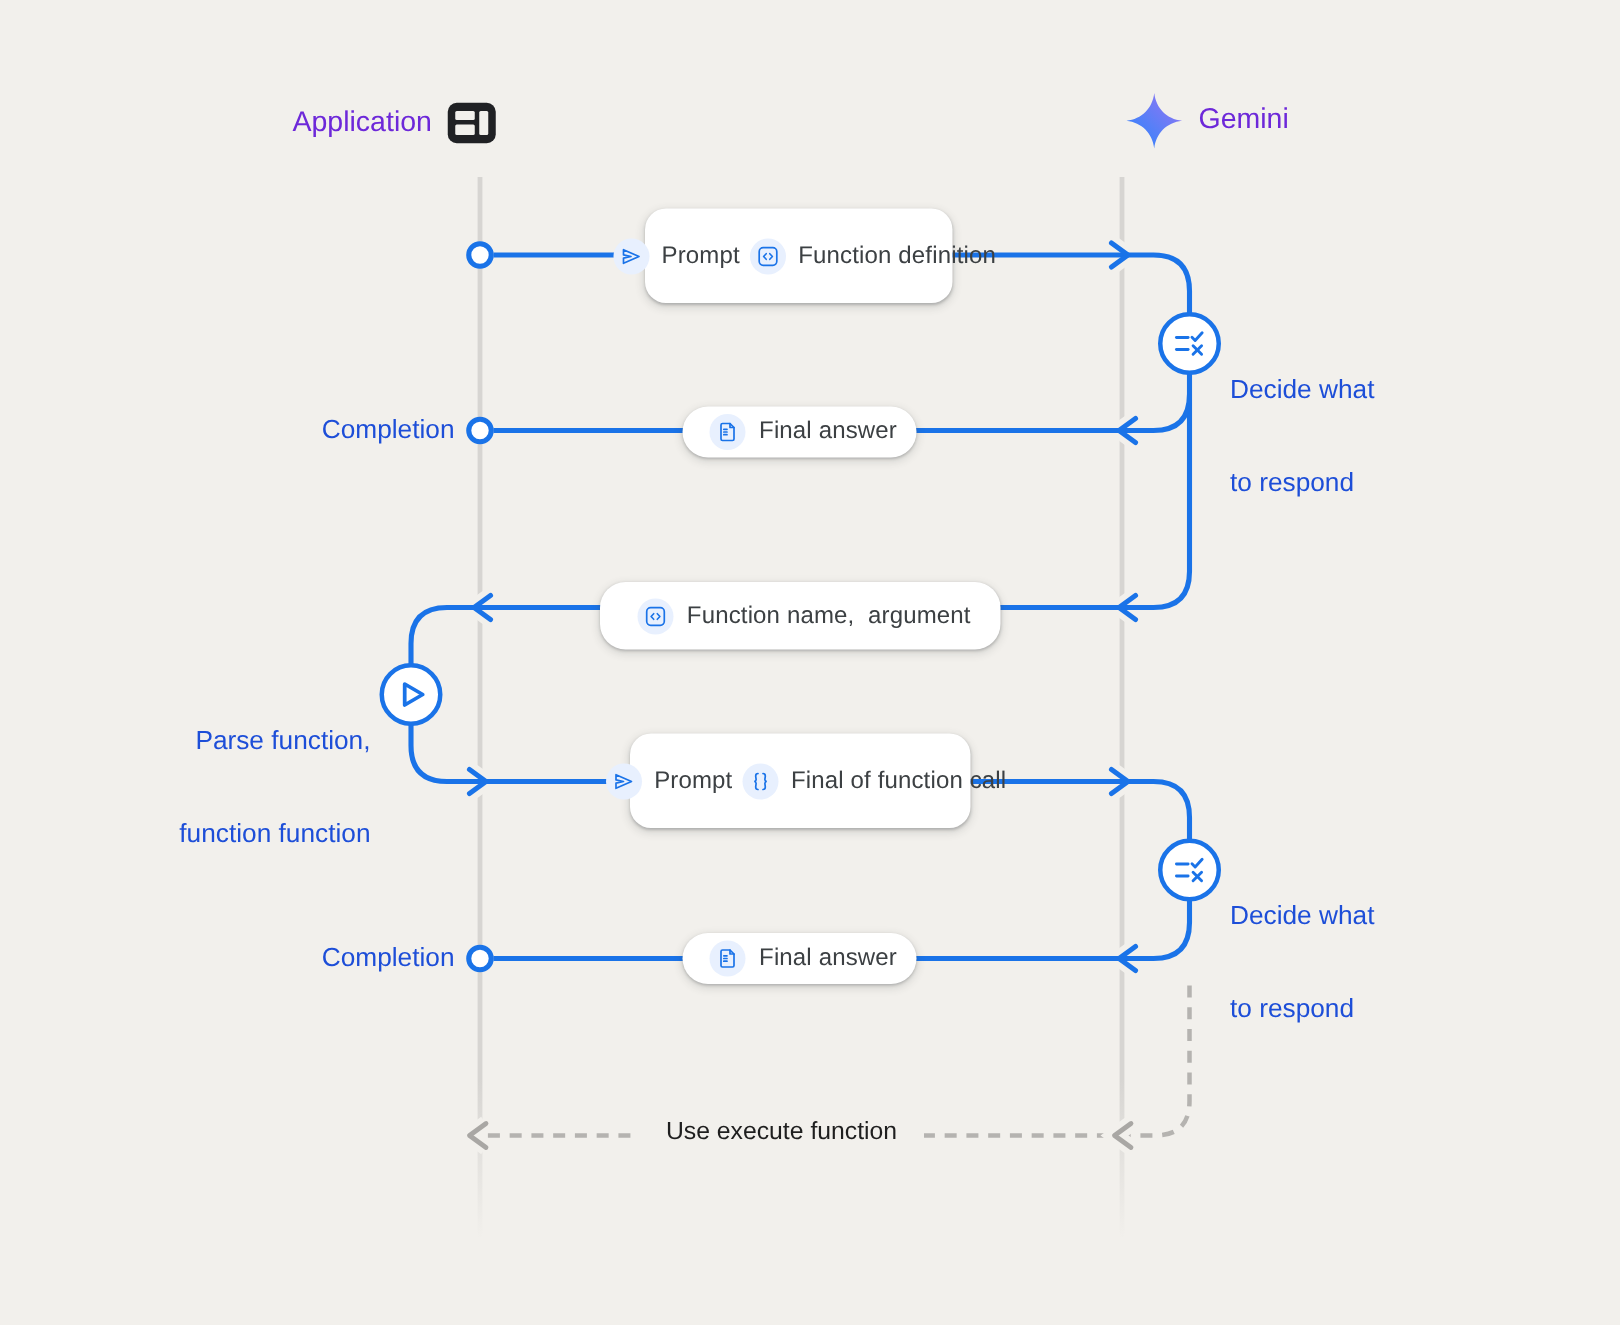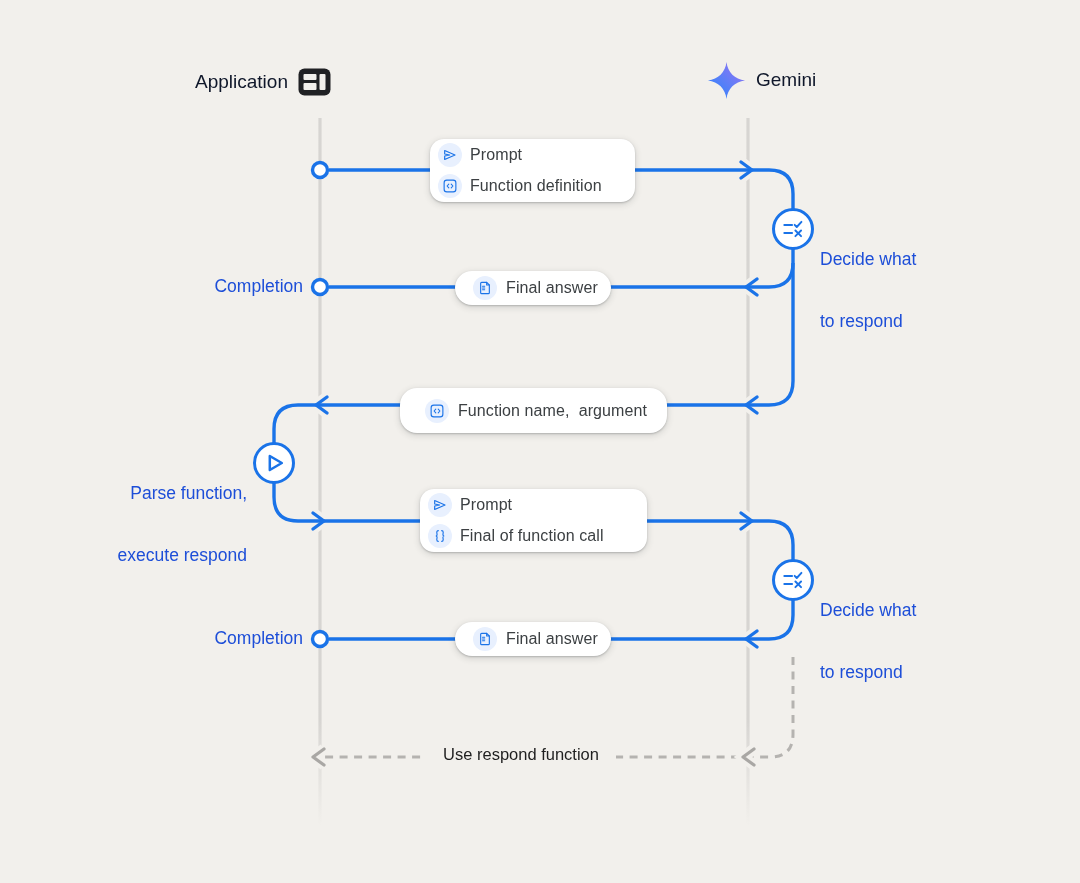--- a/index.html
+++ b/index.html
@@ -1,25 +1,25 @@
 <!DOCTYPE html>
 <html><head>
 <meta charset="utf-8">
 <style>
   html,body{margin:0;padding:0;background:#f2f0ec;}
   .stage{position:relative;width:1080px;height:883px;background:#f2f0ec;
          font-family:"Liberation Sans",sans-serif;overflow:hidden;}
   .layer{position:absolute;left:0;top:0;}
   .header{position:absolute;display:flex;align-items:center;gap:10px;
-          font-size:19px;font-weight:500;color:#0f172a;white-space:pre;}
+          font-size:19px;font-weight:500;color:#6d28d9;white-space:pre;}
   .hdr-app{left:195px;top:67px;height:30px;}
-  .hdr-gem{left:707px;top:60px;height:40px;}
+  .hdr-gem{left:750px;top:60px;height:40px;}
   .msg-box{position:absolute;background:#ffffff;border-radius:14px;
            box-shadow:0 1px 2px rgba(60,64,67,.28),0 2px 6px 1px rgba(60,64,67,.14);
-           display:flex;flex-direction:column;justify-content:center;gap:7px;padding-left:8px;box-sizing:border-box;}
+           display:flex;flex-direction:row;justify-content:center;gap:7px;padding-left:8px;box-sizing:border-box;}
   .msg-box.single{flex-direction:row;align-items:center;border-radius:17px;padding-left:5px;}
   .msg-row{display:flex;align-items:center;gap:8px;}
   .msg-box.single .msg-row{gap:9px;}
   .chip{width:24px;height:24px;border-radius:50%;background:#e8f0fe;
         display:flex;align-items:center;justify-content:center;flex:0 0 auto;}
   .chip svg{width:16px;height:16px;display:block;}
   .msg-label{font-size:16px;font-weight:500;color:#3c4043;white-space:pre;letter-spacing:.1px;}
   .b1{left:430px;top:139px;width:205px;height:63px;}
   .b2{left:455px;top:271px;width:156px;height:34px;}
   .b3{left:400px;top:388px;width:267px;height:45px;}
@@ -230,18 +230,18 @@
   <div class="blue-label lbl-decide1">
     <div>Decide what</div>
     <div>to respond</div>
   </div>
   <div class="blue-label lbl-decide2">
     <div>Decide what</div>
     <div>to respond</div>
   </div>
   <div class="blue-label lbl-parse">
     <div>Parse function,</div>
-    <div>execute respond</div>
-  </div>
-
-  <div class="lbl-use">Use respond function</div>
+    <div>function function</div>
+  </div>
+
+  <div class="lbl-use">Use execute function</div>
 
 </div>
 
 </body></html>

